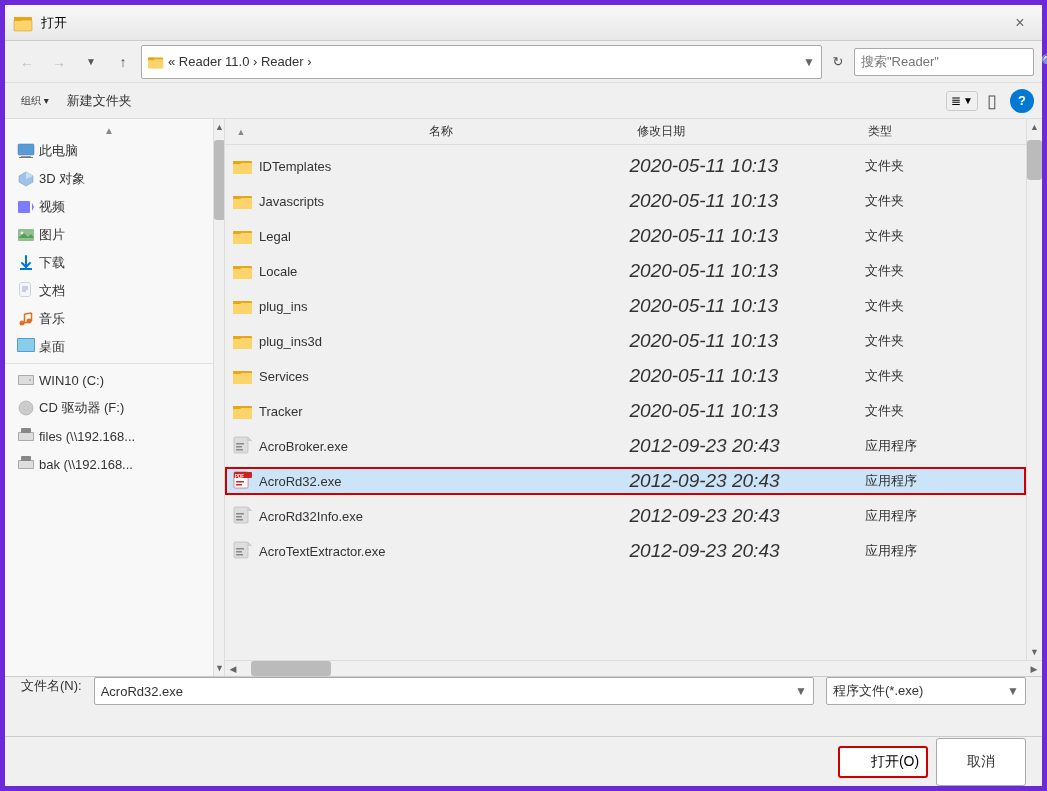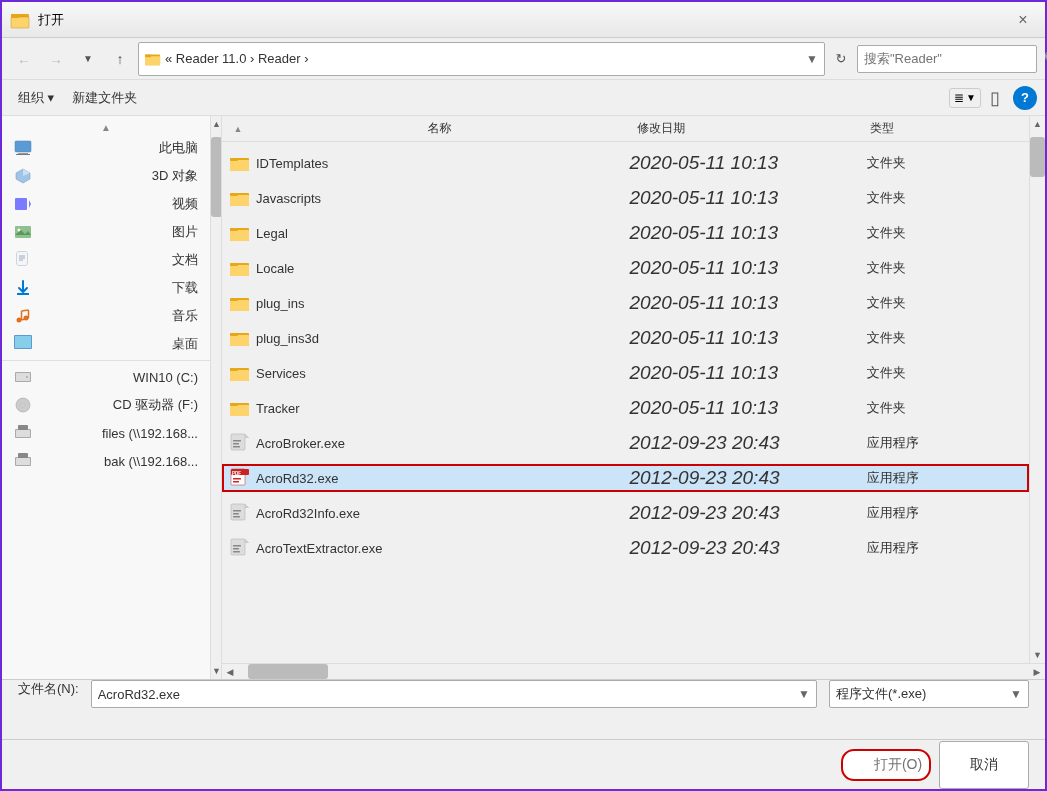--- a/index.html
+++ b/index.html
@@ -9,21 +9,21 @@
       font-size: 13px;
       display: flex;
       justify-content: center;
       align-items: center;
       min-height: 100vh;
     }
     .dialog {
       width: 1047px;
       height: 791px;
       background: #f0f0f0;
-      border: 2px solid #6d28d9;
+      border: 5px solid #6d28d9;
       box-shadow: 2px 2px 10px rgba(0,0,0,0.4);
       display: flex;
       flex-direction: column;
     }
     .title-bar {
       background: linear-gradient(to bottom, #f8f8f8, #e8e8e8);
       height: 36px;
       display: flex;
       align-items: center;
       padding: 0 8px;
@@ -143,21 +143,21 @@
       border-bottom: 1px solid #ddd;
       flex-shrink: 0;
     }
     .organize-btn {
       display: flex;
       align-items: center;
       gap: 4px;
       padding: 4px 8px;
       cursor: pointer;
       border-radius: 3px;
-      font-size: 13px;
+      font-size: 10px;
       color: #333;
       border: none;
       background: transparent;
     }
     .new-folder-btn {
       padding: 4px 10px;
       cursor: pointer;
       border-radius: 3px;
       font-size: 13px;
       color: #333;
@@ -222,21 +222,20 @@
       padding: 4px 0;
     }
     .sidebar-item {
       display: flex;
       align-items: center;
       gap: 4px;
       padding: 5px 12px;
       cursor: pointer;
       font-size: 13px;
       color: #333;
-      justify-content: space-between;
     }
     .sidebar-divider {
       height: 1px;
       background: #e0e0e0;
       margin: 2px 0;
     }
     .file-list-area {
       flex: 1;
       display: flex;
       flex-direction: column;
@@ -417,23 +416,23 @@
       justify-content: flex-end;
       padding: 0 16px;
       gap: 8px;
       flex-shrink: 0;
     }
     .open-btn {
       width: 90px;
       height: 32px;
       background: #fff;
       border: 2px solid #cc0000;
-      border-radius: 13px;
+      border-radius: 3px;
       font-size: 14px;
-      color: #737373;
+      color: #000000;
       cursor: pointer;
       display: flex;
       align-items: center;
       justify-content: center;
       font-family: inherit;
       padding-left: 24px;
     }
     .cancel-btn {
       width: 90px;
       height: 48px;
@@ -538,34 +537,34 @@
         <div class="sidebar-item">
           <svg width="18" height="18" viewBox="0 0 18 18">
             <rect x="1" y="3" width="16" height="12" rx="1" fill="#90c090"></rect>
             <circle cx="5" cy="7" r="1.5" fill="#fff"></circle>
             <polygon points="1,12 7,7 11,11 14,8 17,12" fill="#5a9a5a"></polygon>
           </svg>
           <span>图片</span>
         </div>
         <div class="sidebar-item">
           <svg width="18" height="18" viewBox="0 0 18 18">
+            <path d="M9 2 L9 12 M5 9 L9 13 L13 9" stroke="#0078d4" stroke-width="2" fill="none" stroke-linecap="round"></path>
+            <line x1="3" y1="15" x2="15" y2="15" stroke="#0078d4" stroke-width="2"></line>
+          </svg>
+          <span>下载</span>
+        </div>
+        <div class="sidebar-item">
+          <svg width="18" height="18" viewBox="0 0 18 18">
             <rect x="3" y="1" width="10" height="13" rx="1" fill="#fff" stroke="#999" stroke-width="0.8"></rect>
             <rect x="3" y="1" width="10" height="13" rx="1" fill="#f0f5ff"></rect>
             <line x1="5" y1="5" x2="11" y2="5" stroke="#aaa" stroke-width="1"></line>
             <line x1="5" y1="7" x2="11" y2="7" stroke="#aaa" stroke-width="1"></line>
             <line x1="5" y1="9" x2="9" y2="9" stroke="#aaa" stroke-width="1"></line>
           </svg>
           <span>文档</span>
-        </div>
-        <div class="sidebar-item">
-          <svg width="18" height="18" viewBox="0 0 18 18">
-            <path d="M9 2 L9 12 M5 9 L9 13 L13 9" stroke="#0078d4" stroke-width="2" fill="none" stroke-linecap="round"></path>
-            <line x1="3" y1="15" x2="15" y2="15" stroke="#0078d4" stroke-width="2"></line>
-          </svg>
-          <span>下载</span>
         </div>
         <div class="sidebar-item">
           <svg width="18" height="18" viewBox="0 0 18 18">
             <circle cx="5" cy="13" r="2.5" fill="#e07020"></circle>
             <circle cx="12" cy="11" r="2.5" fill="#e07020"></circle>
             <line x1="7.5" y1="13" x2="14.5" y2="11" stroke="#e07020" stroke-width="1.5"></line>
             <line x1="7.5" y1="4" x2="7.5" y2="13" stroke="#e07020" stroke-width="1.5"></line>
             <line x1="14.5" y1="3" x2="14.5" y2="11" stroke="#e07020" stroke-width="1.5"></line>
             <line x1="7.5" y1="4" x2="14.5" y2="3" stroke="#e07020" stroke-width="1.5"></line>
           </svg>

